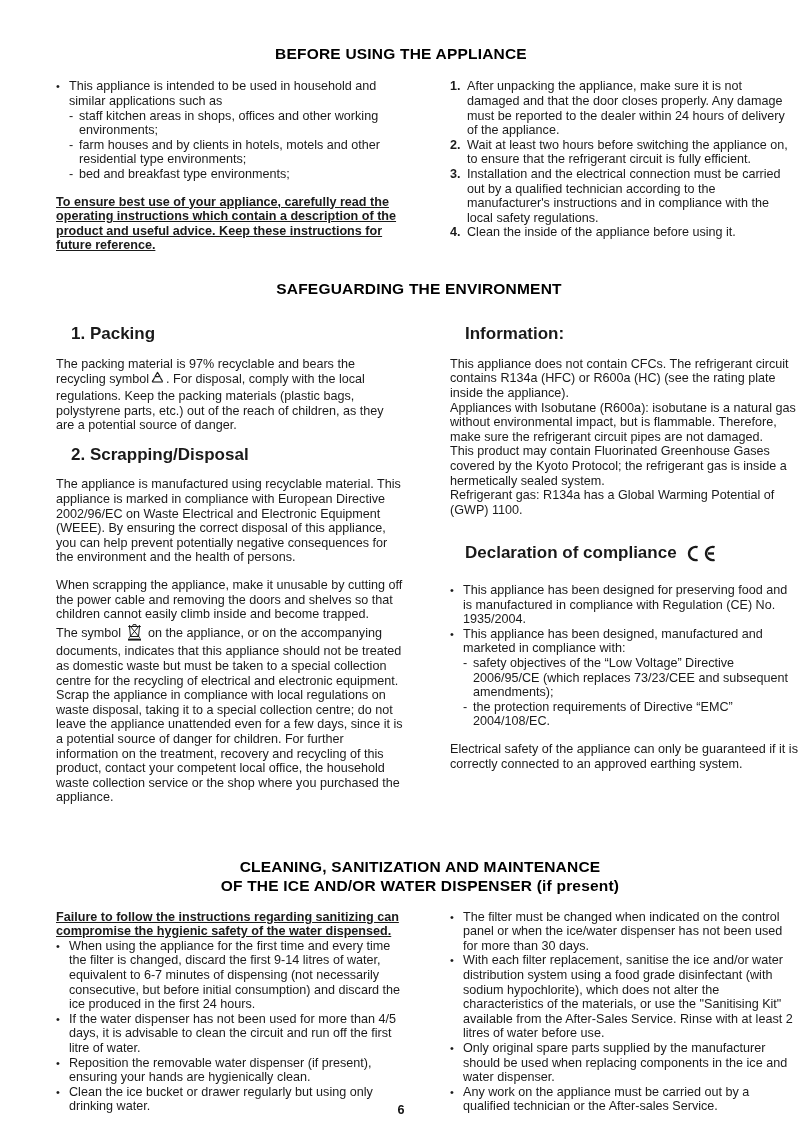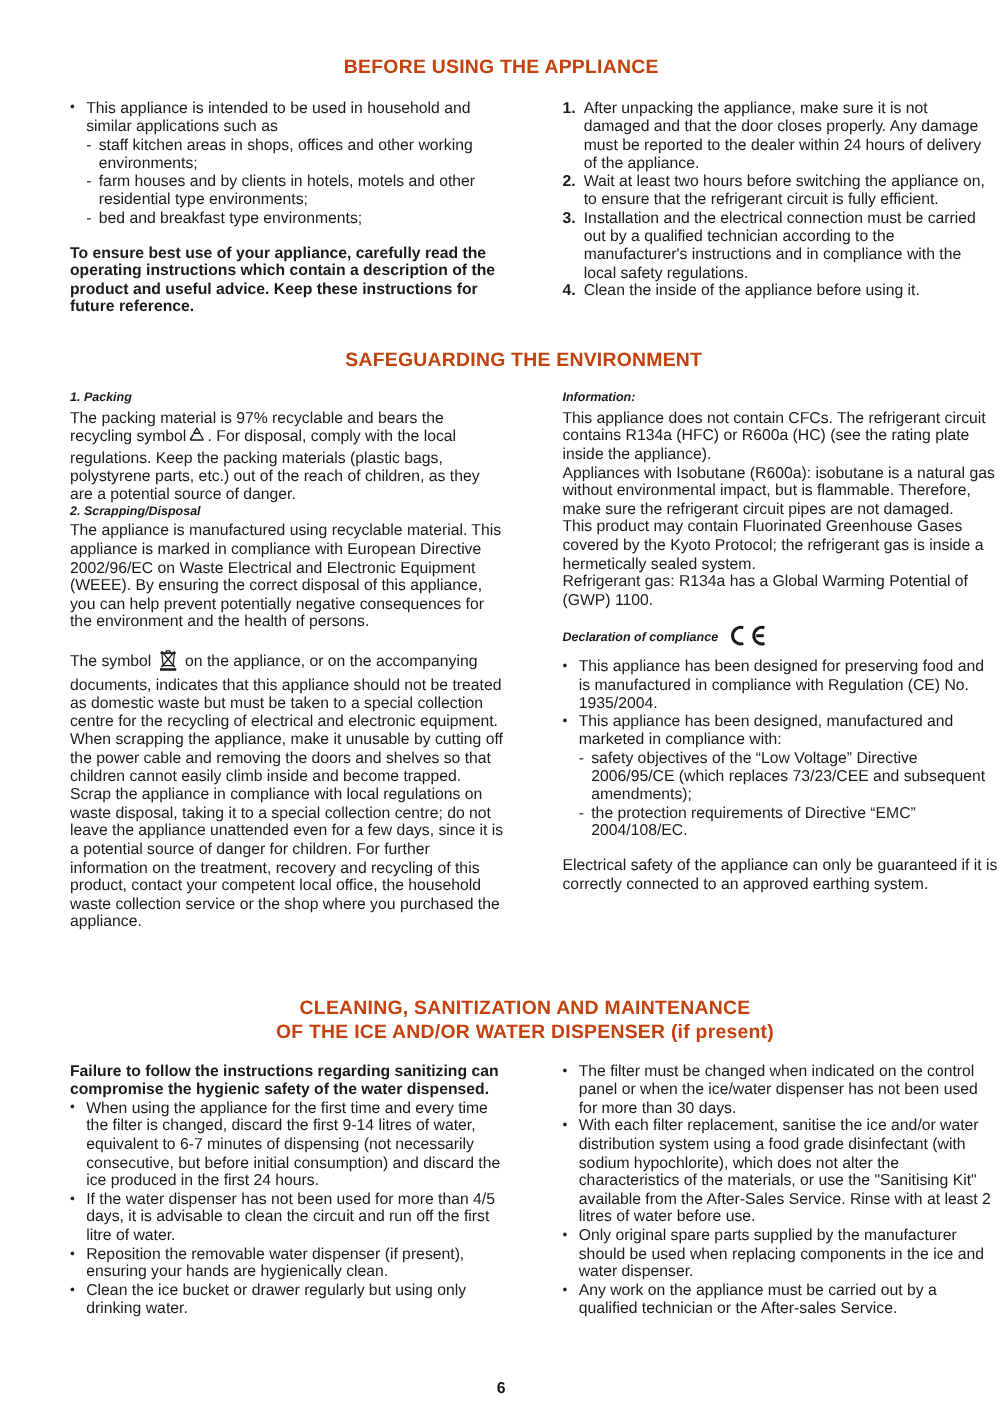--- a/index.html
+++ b/index.html
@@ -26,21 +26,21 @@
   }
 
   
   .section-title {
     text-align: center;
     font-weight: bold;
     font-size: 15.5px;
     letter-spacing: 0.2px;
     line-height: 1.25;
     margin: 0;
-    color: #c2410c;
+    color: #000000;
   }
 
   
   .cols {
     display: flex;
     gap: 0;
     align-items: flex-start;
   }
   .col {
     width: 348px;
@@ -51,29 +51,29 @@
 
   
   p.body {
     margin: 0;
     font-size: 12.6px;
     line-height: 14.6px;
     text-align: left;
   }
   p.body.bold, .bold {
     font-weight: bold;
+    text-decoration: underline;
   }
   .gap-md { height: 13px; }
 
   .subhead {
-    margin: 0;
-    font-size: 10px;
+    margin: 15px;
+    font-size: 17px;
     line-height: 14.6px;
     font-weight: bold;
-    font-style: italic;
   }
 
   
   .lrow {
     display: flex;
     font-size: 12.6px;
     line-height: 14.6px;
     margin: 0;
   }
   .lrow > .marker {
@@ -210,34 +210,34 @@
                 <path d="M2.3 11 L12.7 11"></path>
               </g>
               <path d="M1.6 10.2 L3.1 9.0 L3.1 11.4 Z" fill="#1a1a1a"></path>
             </svg></span><span>. For disposal, comply with the local regulations. Keep the packing materials (plastic bags, polystyrene parts, etc.) out of the reach of children, as they are a potential source of danger.</span></p>
 
       <p class="subhead">2. Scrapping/Disposal</p>
 
       <p class="body">The appliance is manufactured using recyclable material. This appliance is marked in compliance with European Directive 2002/96/EC on Waste Electrical and Electronic Equipment (WEEE). By ensuring the correct disposal of this appliance, you can help prevent potentially negative consequences for the environment and the health of persons.</p>
 
       <div class="gap-md"></div>
+
+      <p class="body">When scrapping the appliance, make it unusable by cutting off the power cable and removing the doors and shelves so that children cannot easily climb inside and become trapped.</p>
 
       <p class="body"><span>The symbol</span>&nbsp;<span class="weee-icon"><svg width="16" height="19" viewBox="0 0 16 19" aria-hidden="true">
               <g fill="none" stroke="#1a1a1a" stroke-width="1">
                 <path d="M2.5 4.5 L3.5 14.5 L11.5 14.5 L12.5 4.5 Z"></path>
                 <path d="M1.2 4.5 L13.8 4.5"></path>
                 <path d="M5.6 4.5 L6.1 2.6 L8.9 2.6 L9.4 4.5"></path>
                 <path d="M2.2 3.0 L12.8 15.8"></path>
                 <path d="M12.8 3.0 L2.2 15.8"></path>
               </g>
               <rect x="1" y="16.6" width="13" height="2.0" fill="#1a1a1a"></rect>
             </svg></span>&nbsp;<span>on the appliance, or on the accompanying documents, indicates that this appliance should not be treated as domestic waste but must be taken to a special collection centre for the recycling of electrical and electronic equipment.</span></p>
 
-      <p class="body">When scrapping the appliance, make it unusable by cutting off the power cable and removing the doors and shelves so that children cannot easily climb inside and become trapped.</p>
-
       <p class="body">Scrap the appliance in compliance with local regulations on waste disposal, taking it to a special collection centre; do not leave the appliance unattended even for a few days, since it is a potential source of danger for children. For further information on the treatment, recovery and recycling of this product, contact your competent local office, the household waste collection service or the shop where you purchased the appliance.</p>
     </div>
 
     <div class="col right">
 
       <p class="subhead">Information:</p>
 
       <p class="body">This appliance does not contain CFCs. The refrigerant circuit contains R134a (HFC) or R600a (HC) (see the rating plate inside the appliance).</p>
       <p class="body">Appliances with Isobutane (R600a): isobutane is a natural gas without environmental impact, but is flammable. Therefore, make sure the refrigerant circuit pipes are not damaged.</p>
       <p class="body">This product may contain Fluorinated Greenhouse Gases covered by the Kyoto Protocol; the refrigerant gas is inside a hermetically sealed system.</p>

